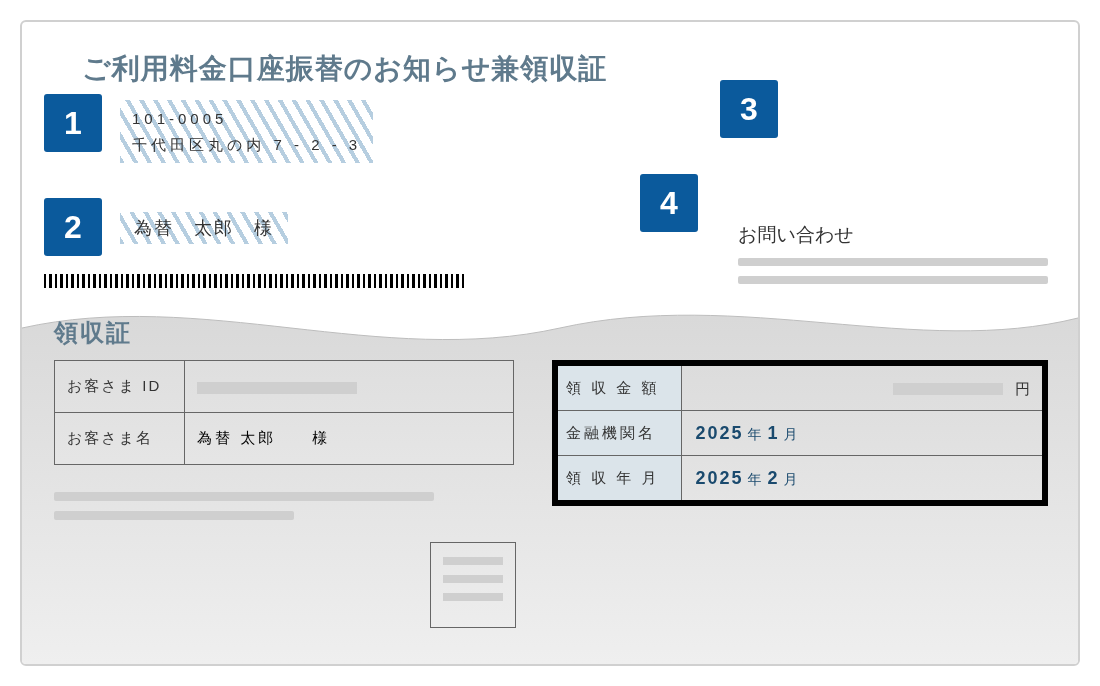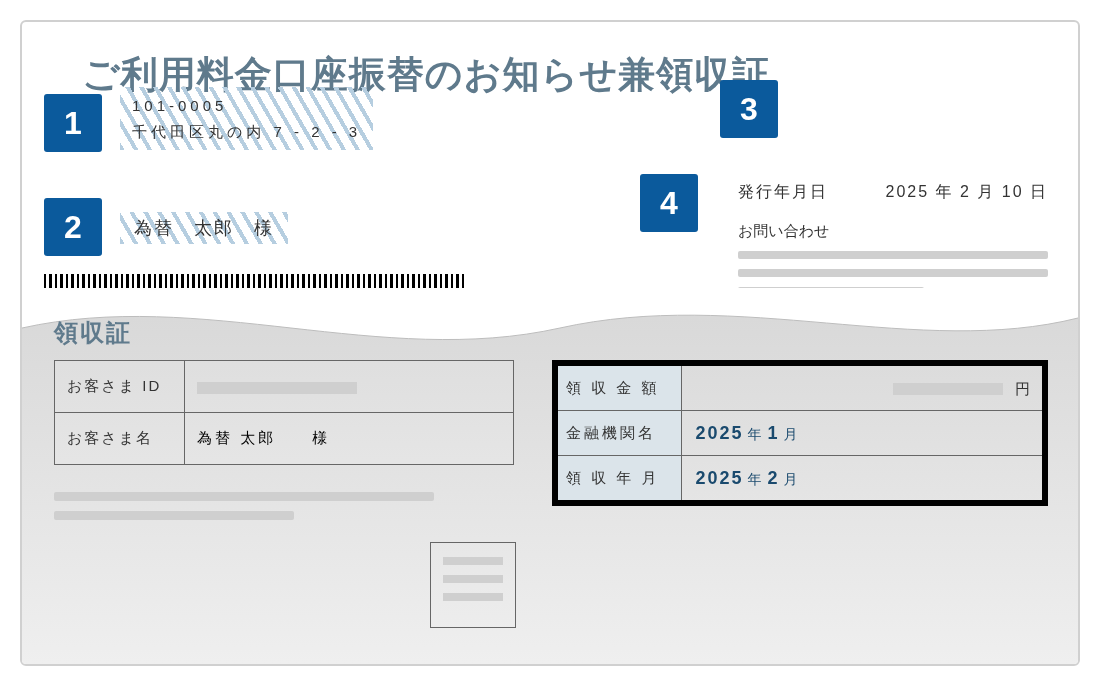--- a/index.html
+++ b/index.html
@@ -16,21 +16,21 @@
     inset: 20px;
     border: 2px solid #d0d0d0;
     border-radius: 6px;
     background: #fff;
     overflow: hidden;
   }
   .title {
     position: absolute;
     top: 28px;
     left: 60px;
-    font-size: 37px;
+    font-size: 28px;
     font-weight: 600;
     color: #5f7a8c;
     letter-spacing: 1px;
   }
   .marker {
     position: absolute;
     width: 58px;
     height: 58px;
     background: #0b5a9c;
     color: #fff;
@@ -44,21 +44,21 @@
   .m1 { top: 72px; left: 22px; }
   .m2 { top: 176px; left: 22px; }
   .m3 { top: 58px; right: 300px; }
   .m4 { top: 152px; right: 380px; }
 
   .hatch {
     background-image: repeating-linear-gradient(60deg, #b6cee0 0 4px, transparent 4px 12px);
   }
   .addr-box {
     position: absolute;
-    top: 65px;
+    top: 78px;
     left: 98px;
     padding: 6px 12px;
     font-size: 15px;
     line-height: 1.7;
     color: #333;
     letter-spacing: 4px;
   }
   .name-box {
     position: absolute;
     top: 190px;
@@ -101,21 +101,21 @@
     color: #333;
   }
   .issue-label { letter-spacing: 2px; }
   .issue-date { letter-spacing: 2px; }
 
   .inquiry {
     position: absolute;
     top: 200px;
     right: 30px;
     width: 310px;
-    font-size: 15px;
+    font-size: 19px;
     color: #333;
   }
   .gray-line { background: #cfcfcf; border-radius: 2px; }
   .inquiry-lines { margin-top: 10px; }
   .inquiry-lines div { height: 8px; margin-bottom: 10px; }
 
   
   .lower-bg {
     position: absolute;
     top: 280px;
@@ -239,24 +239,20 @@
     <div>千代田区丸の内 7 - 2 - 3</div>
   </div>
 
   <div class="name-box hatch">
     <span>為替　太郎　様</span>
   </div>
 
   <div class="barcode"></div>
 
 
-  <div class="issue-row">
-    <span class="issue-label">発行年月日</span>
-    <span class="issue-date">2025 年 2 月 10 日</span>
-  </div>
 
   <div class="inquiry">
     <div>お問い合わせ</div>
     <div class="inquiry-lines">
       <div class="gray-line" style="width:100%"></div>
       <div class="gray-line" style="width:100%"></div>
       <div class="gray-line" style="width:60%"></div>
     </div>
   </div>
 

